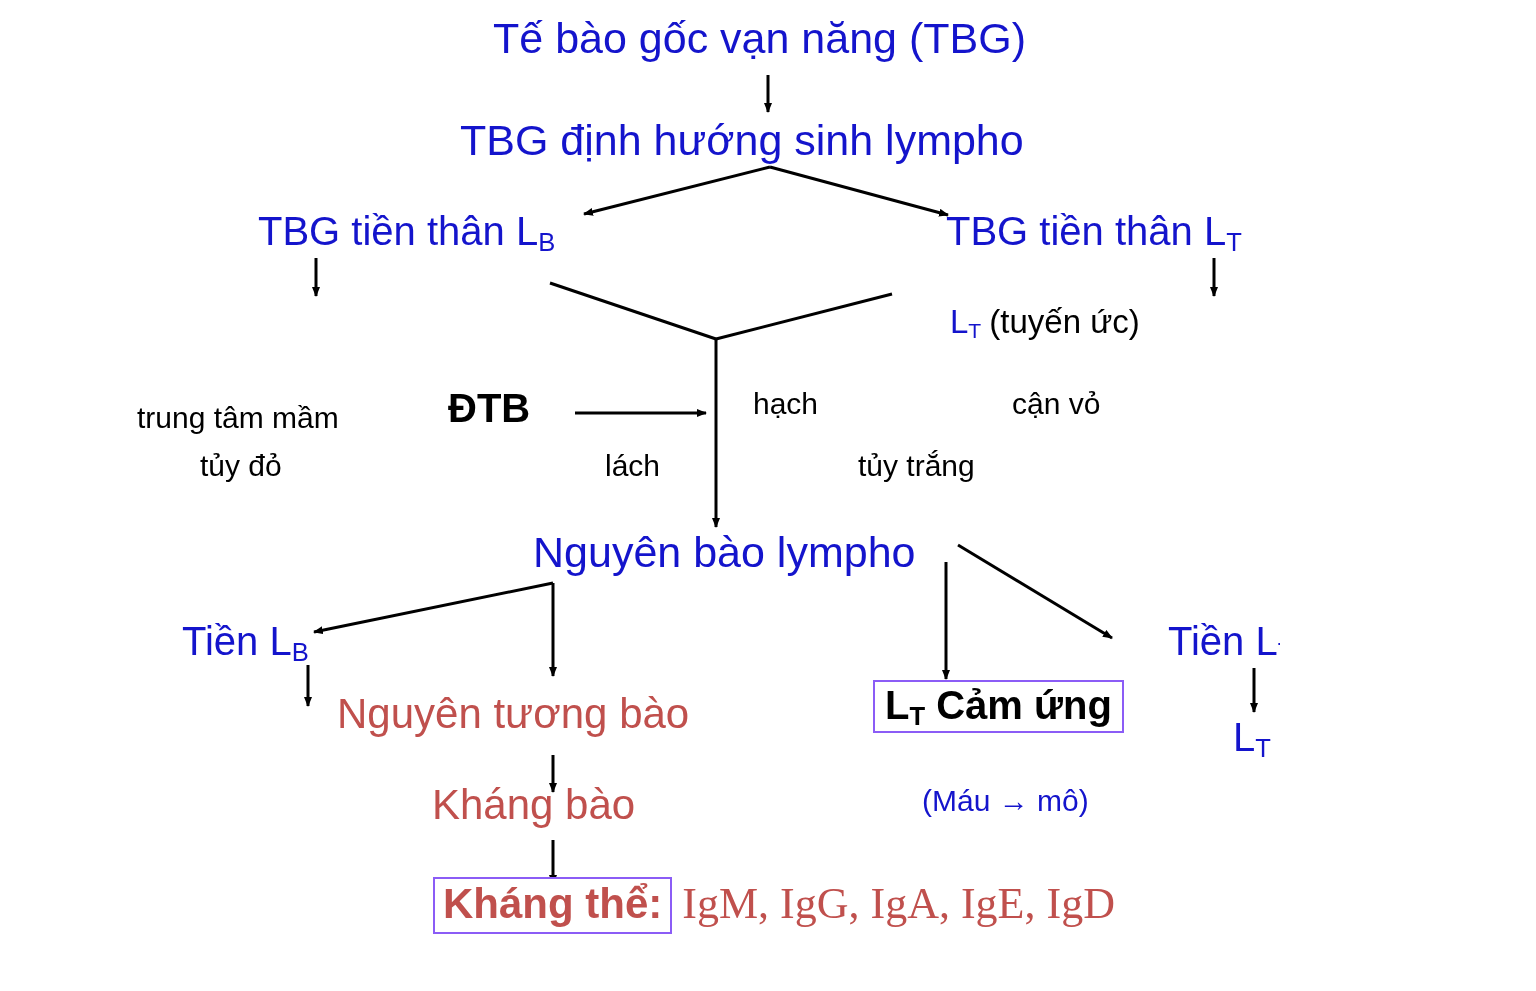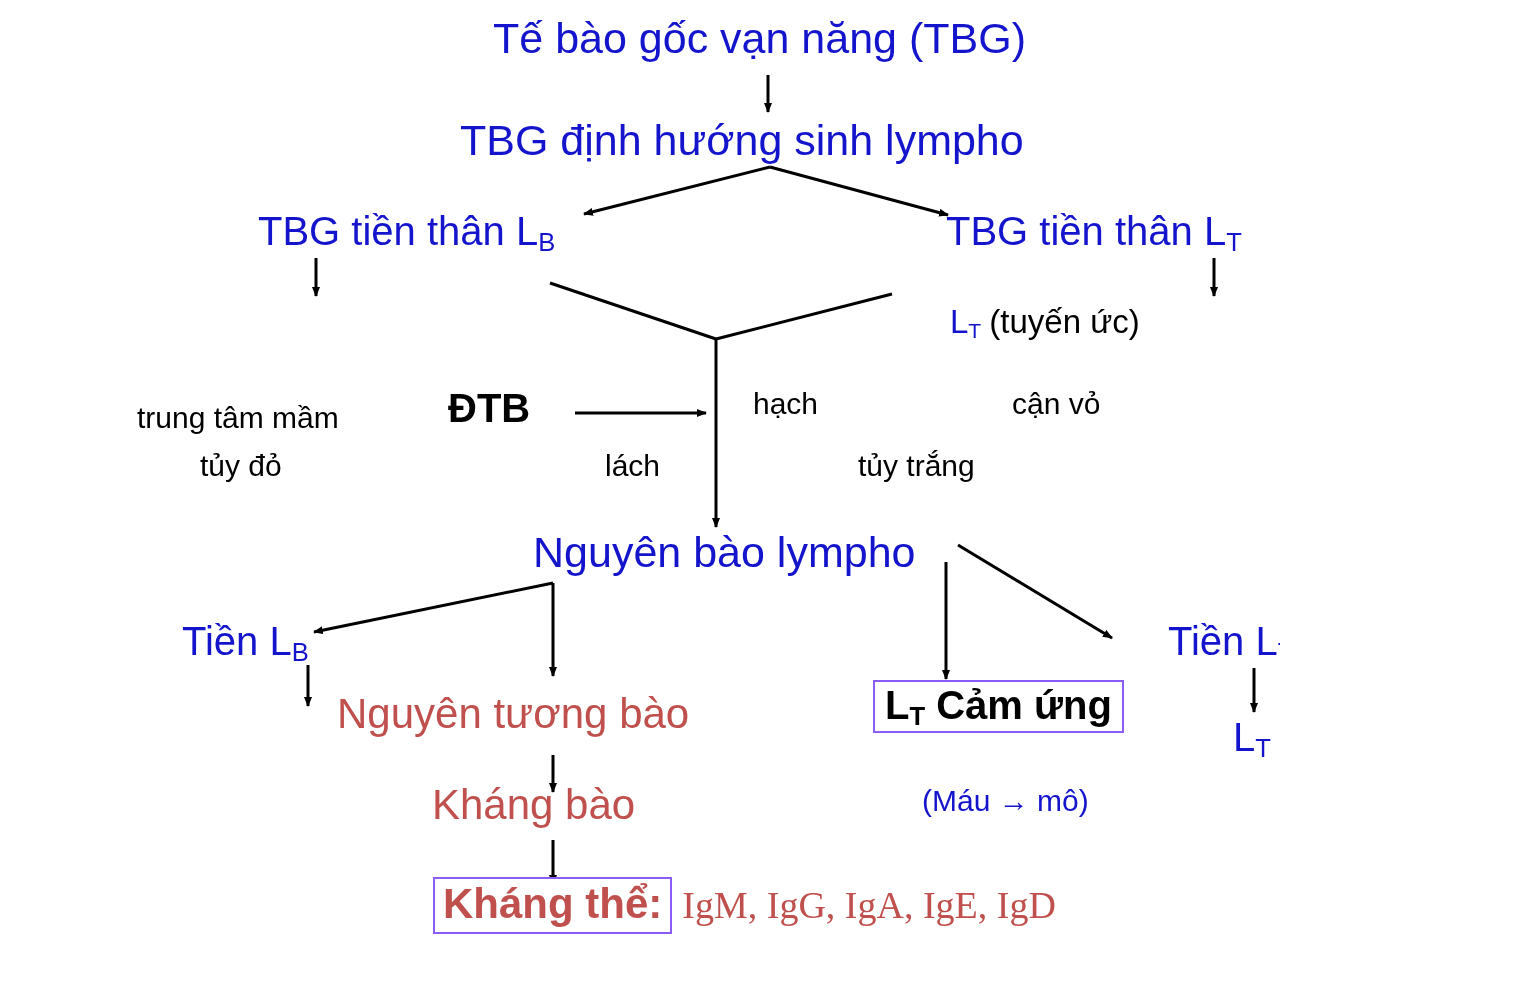--- a/index.html
+++ b/index.html
@@ -25,21 +25,21 @@
   .blue   { color: #1414CC; }
   .black  { color: #000000; }
   .red    { color: #C0504D; }
 
   .t-title   { font-size: 43px; }
   .t-main    { font-size: 40px; }
   .t-sub     { font-size: 33px; }
   .t-small   { font-size: 30px; }
   .t-tiny    { font-size: 24px; font-weight: bold; }
   .t-red-big { font-size: 42px; }
-  .t-serif   { font-family: "Liberation Serif", serif; font-size: 38px; }
+  .t-serif   { font-family: "Liberation Serif", serif; font-size: 44px; }
 
   .bold { font-weight: bold; }
 
   sub {
     font-size: 0.64em;
     vertical-align: -0.24em;
     line-height: 0;
   }
 
   .boxed {

